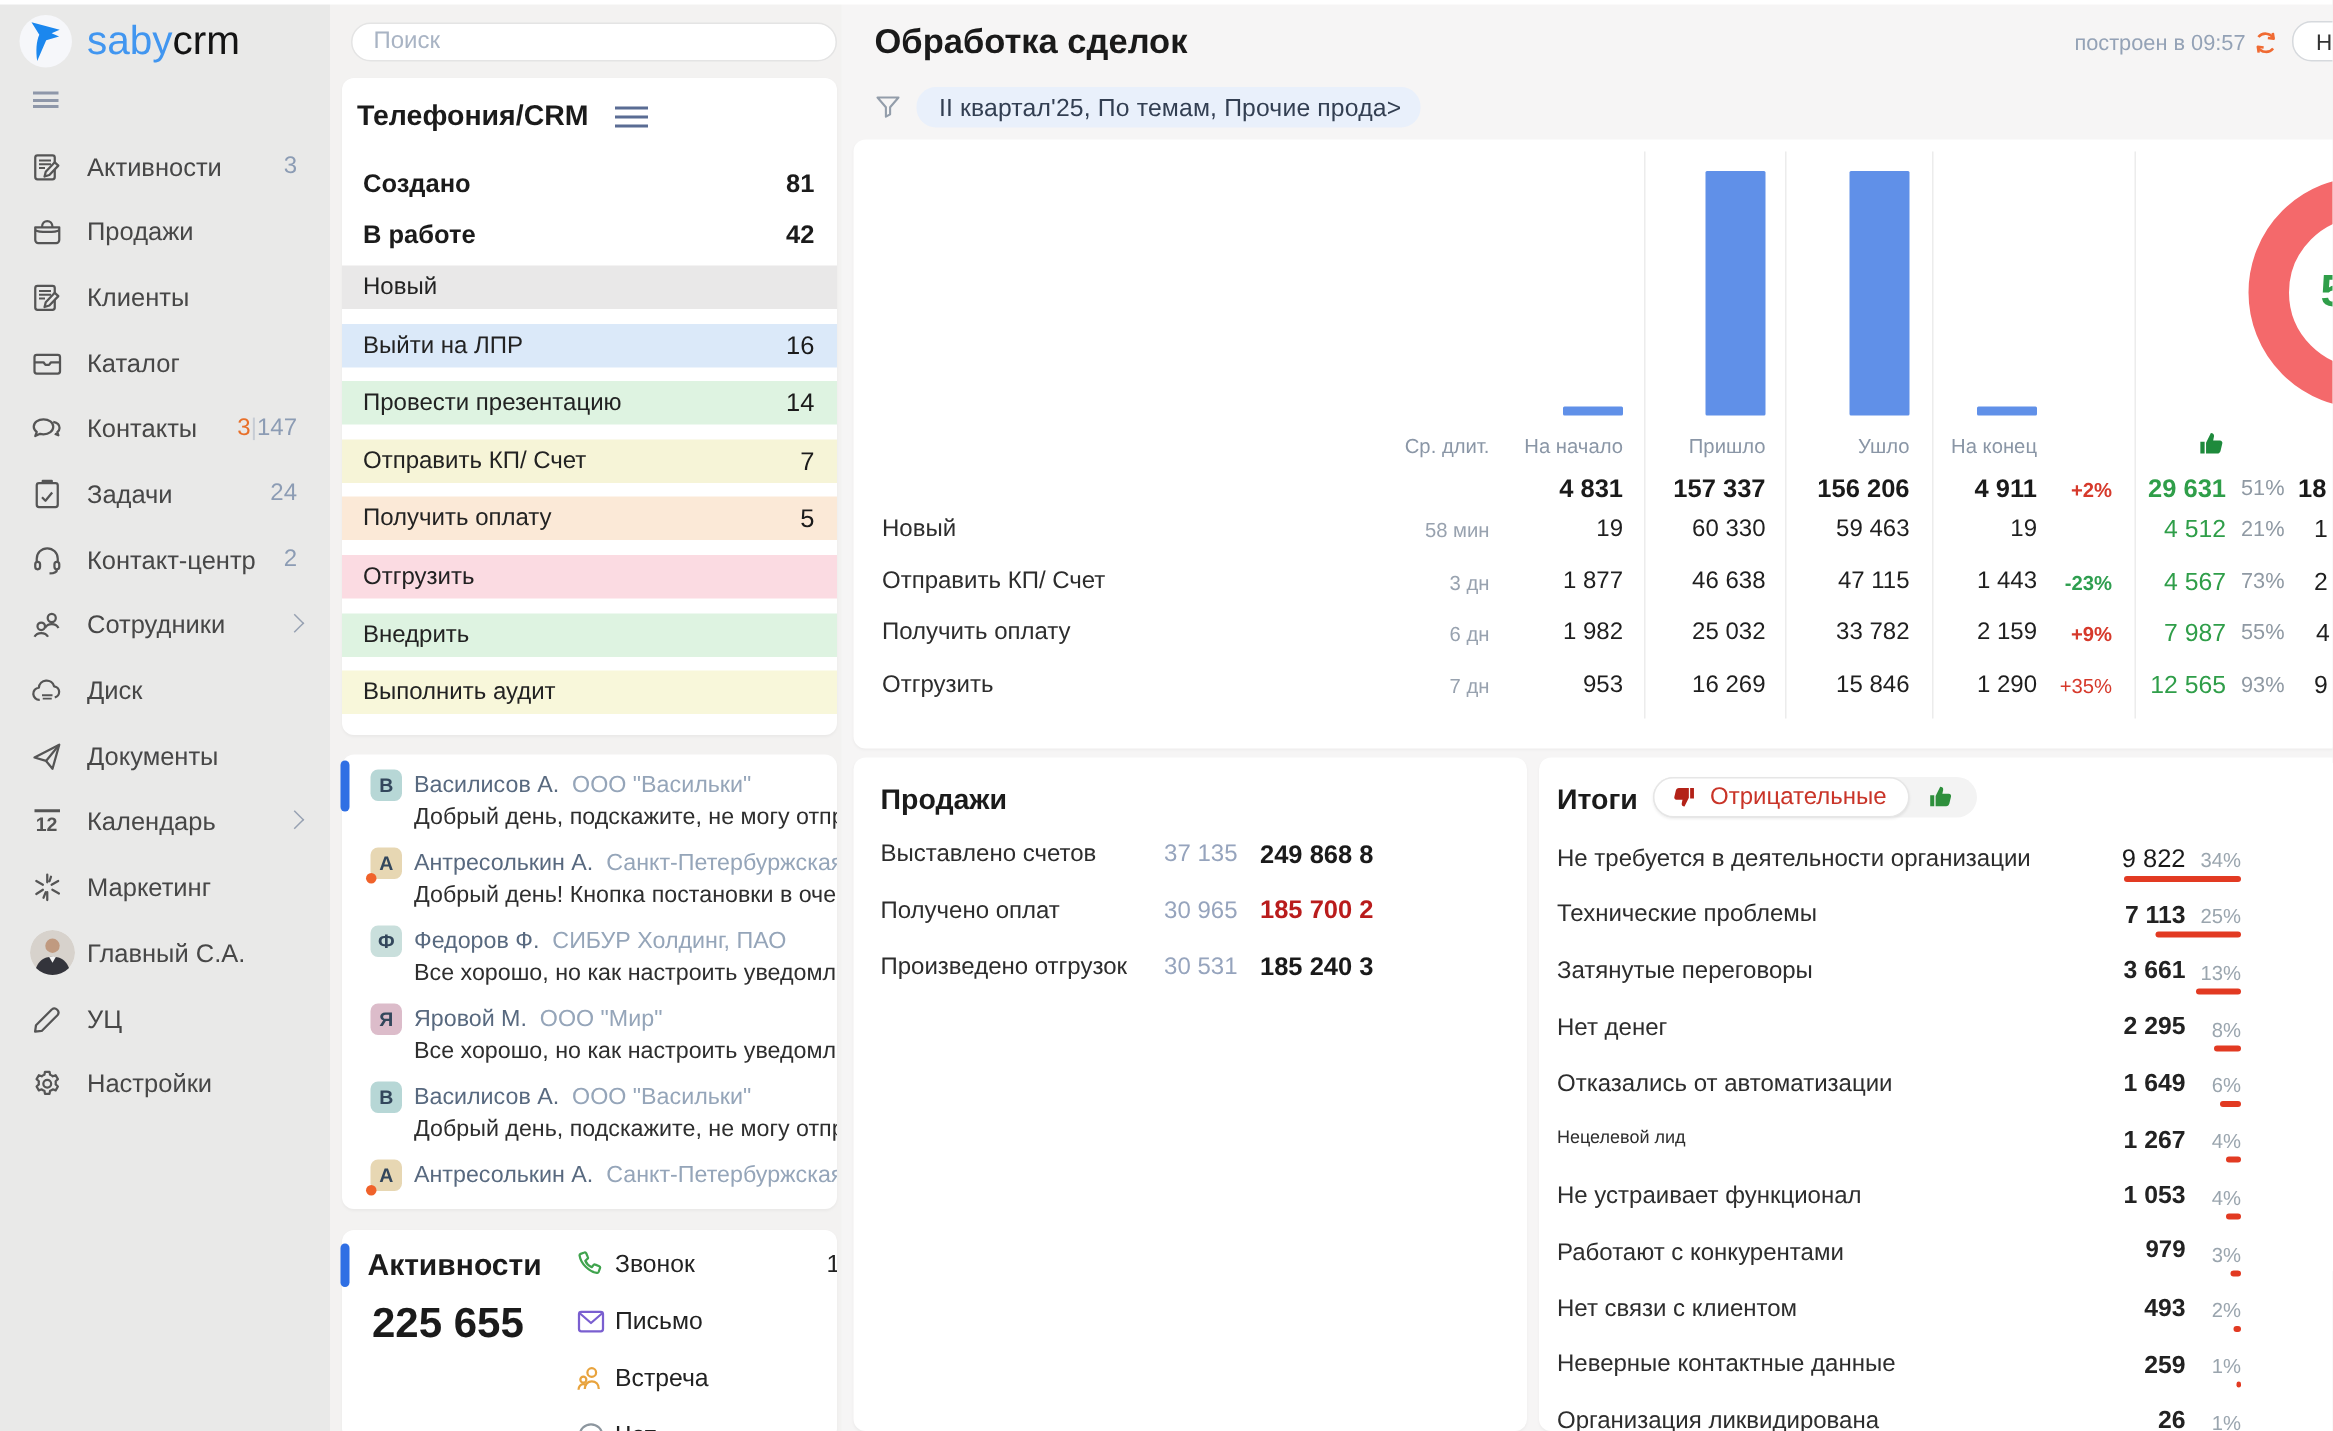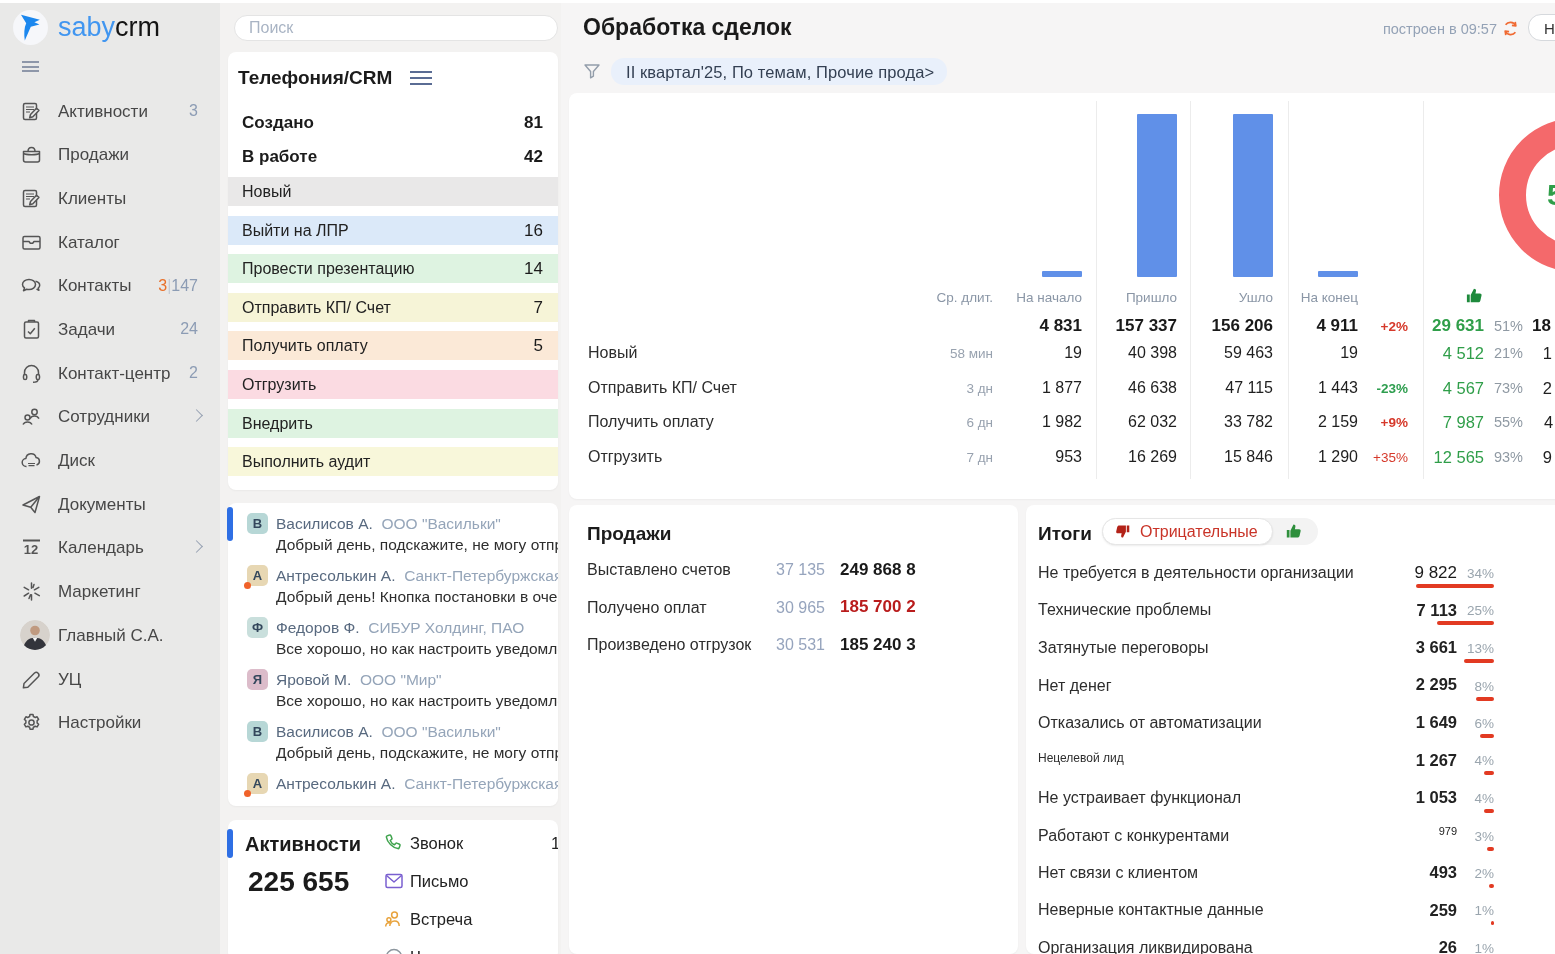--- a/index.html
+++ b/index.html
@@ -284,40 +284,40 @@
 <div class="a rr" style="right:402px;top:223px;font-size:17px;font-weight:bold;color:#1a1a1a;white-space:nowrap">157 337</div>
 <div class="a rr" style="right:306px;top:223px;font-size:17px;font-weight:bold;color:#1a1a1a;white-space:nowrap">156 206</div>
 <div class="a rr" style="right:221px;top:223px;font-size:17px;font-weight:bold;color:#1a1a1a;white-space:nowrap">4 911</div>
 <div class="a rr" style="right:171px;top:226px;font-size:13.5px;font-weight:bold;color:#d6392b">+2%</div>
 <div class="a rr" style="right:95px;top:223px;font-size:17px;font-weight:bold;color:#2f9e49;white-space:nowrap">29 631</div>
 <div class="a rr" style="right:56px;top:225px;font-size:14.5px;color:#8f99a3">51%</div>
 <div class="a rr" style="left:955px;width:60px;top:223px;font-size:17px;font-weight:bold;color:#1a1a1a;white-space:nowrap">18 423</div>
 <div class="a" style="left:19px;top:251px;font-size:16px;color:#2d2d2d;white-space:nowrap">Новый</div>
 <div class="a rr" style="right:586px;top:253px;font-size:13.5px;color:#98a2af;white-space:nowrap">58 мин</div>
 <div class="a rr" style="right:497px;top:251px;font-size:16px;color:#1f1f1f;white-space:nowrap">19</div>
-<div class="a rr" style="right:402px;top:251px;font-size:16px;color:#1f1f1f;white-space:nowrap">40 398</div>
+<div class="a rr" style="right:402px;top:251px;font-size:16px;color:#1f1f1f;white-space:nowrap">60 330</div>
 <div class="a rr" style="right:306px;top:251px;font-size:16px;color:#1f1f1f;white-space:nowrap">59 463</div>
 <div class="a rr" style="right:221px;top:251px;font-size:16px;color:#1f1f1f;white-space:nowrap">19</div>
 <div class="a rr" style="right:95px;top:251px;font-size:16.5px;color:#2f9e49;white-space:nowrap">4 512</div>
 <div class="a rr" style="right:56px;top:252px;font-size:14.5px;color:#8f99a3">21%</div>
 <div class="a rr" style="left:955px;width:60px;top:251px;font-size:16.5px;color:#1f1f1f;white-space:nowrap">1 049</div>
 <div class="a" style="left:19px;top:286px;font-size:16px;color:#2d2d2d;white-space:nowrap">Отправить КП/ Счет</div>
 <div class="a rr" style="right:586px;top:288px;font-size:13.5px;color:#98a2af;white-space:nowrap">3 дн</div>
 <div class="a rr" style="right:497px;top:286px;font-size:16px;color:#1f1f1f;white-space:nowrap">1 877</div>
 <div class="a rr" style="right:402px;top:286px;font-size:16px;color:#1f1f1f;white-space:nowrap">46 638</div>
 <div class="a rr" style="right:306px;top:286px;font-size:16px;color:#1f1f1f;white-space:nowrap">47 115</div>
 <div class="a rr" style="right:221px;top:286px;font-size:16px;color:#1f1f1f;white-space:nowrap">1 443</div>
 <div class="a rr" style="right:171px;top:288px;font-size:13.5px;font-weight:bold;color:#2e9e4f">-23%</div>
 <div class="a rr" style="right:95px;top:286px;font-size:16.5px;color:#2f9e49;white-space:nowrap">4 567</div>
 <div class="a rr" style="right:56px;top:287px;font-size:14.5px;color:#8f99a3">73%</div>
 <div class="a rr" style="left:955px;width:60px;top:286px;font-size:16.5px;color:#1f1f1f;white-space:nowrap">2 230</div>
 <div class="a" style="left:19px;top:320px;font-size:16px;color:#2d2d2d;white-space:nowrap">Получить оплату</div>
 <div class="a rr" style="right:586px;top:322px;font-size:13.5px;color:#98a2af;white-space:nowrap">6 дн</div>
 <div class="a rr" style="right:497px;top:320px;font-size:16px;color:#1f1f1f;white-space:nowrap">1 982</div>
-<div class="a rr" style="right:402px;top:320px;font-size:16px;color:#1f1f1f;white-space:nowrap">62 032</div>
+<div class="a rr" style="right:402px;top:320px;font-size:16px;color:#1f1f1f;white-space:nowrap">25 032</div>
 <div class="a rr" style="right:306px;top:320px;font-size:16px;color:#1f1f1f;white-space:nowrap">33 782</div>
 <div class="a rr" style="right:221px;top:320px;font-size:16px;color:#1f1f1f;white-space:nowrap">2 159</div>
 <div class="a rr" style="right:171px;top:322px;font-size:13.5px;font-weight:bold;color:#d6392b">+9%</div>
 <div class="a rr" style="right:95px;top:320px;font-size:16.5px;color:#2f9e49;white-space:nowrap">7 987</div>
 <div class="a rr" style="right:56px;top:321px;font-size:14.5px;color:#8f99a3">55%</div>
 <div class="a rr" style="left:955px;width:60px;top:320px;font-size:16.5px;color:#1f1f1f;white-space:nowrap">4 118</div>
 <div class="a" style="left:19px;top:355px;font-size:16px;color:#2d2d2d;white-space:nowrap">Отгрузить</div>
 <div class="a rr" style="right:586px;top:357px;font-size:13.5px;color:#98a2af;white-space:nowrap">7 дн</div>
 <div class="a rr" style="right:497px;top:355px;font-size:16px;color:#1f1f1f;white-space:nowrap">953</div>
 <div class="a rr" style="right:402px;top:355px;font-size:16px;color:#1f1f1f;white-space:nowrap">16 269</div>
@@ -379,21 +379,21 @@
 <div class="a" style="left:454px;top:229px;width:14px;height:4px;background:#e23a22;border-radius:2px"></div>
 <div class="a" style="left:12px;top:246px;font-size:12px;color:#2d2d2d;white-space:nowrap">Нецелевой лид</div>
 <div class="a rr" style="right:129px;top:246px;font-size:16.5px;font-weight:bold;color:#222;white-space:nowrap">1 267</div>
 <div class="a rr" style="right:92px;top:248px;font-size:13.5px;color:#9aa5ae">4%</div>
 <div class="a" style="left:458px;top:266px;width:10px;height:4px;background:#e23a22;border-radius:2px"></div>
 <div class="a" style="left:12px;top:284px;font-size:16px;color:#2d2d2d;white-space:nowrap">Не устраивает функционал</div>
 <div class="a rr" style="right:129px;top:283px;font-size:16.5px;font-weight:bold;color:#222;white-space:nowrap">1 053</div>
 <div class="a rr" style="right:92px;top:286px;font-size:13.5px;color:#9aa5ae">4%</div>
 <div class="a" style="left:458px;top:304px;width:10px;height:4px;background:#e23a22;border-radius:2px"></div>
 <div class="a" style="left:12px;top:322px;font-size:16px;color:#2d2d2d;white-space:nowrap">Работают с конкурентами</div>
-<div class="a rr" style="right:129px;top:320px;font-size:11px;font-weight:normal;color:#222;white-space:nowrap">979</div>
+<div class="a rr" style="right:129px;top:320px;font-size:16px;font-weight:bold;color:#222;white-space:nowrap">979</div>
 <div class="a rr" style="right:92px;top:324px;font-size:13.5px;color:#9aa5ae">3%</div>
 <div class="a" style="left:461px;top:342px;width:7px;height:4px;background:#e23a22;border-radius:2px"></div>
 <div class="a" style="left:12px;top:359px;font-size:16px;color:#2d2d2d;white-space:nowrap">Нет связи с клиентом</div>
 <div class="a rr" style="right:129px;top:358px;font-size:16.5px;font-weight:bold;color:#222;white-space:nowrap">493</div>
 <div class="a rr" style="right:92px;top:361px;font-size:13.5px;color:#9aa5ae">2%</div>
 <div class="a" style="left:463px;top:379px;width:5px;height:4px;background:#e23a22;border-radius:2px"></div>
 <div class="a" style="left:12px;top:396px;font-size:16px;color:#2d2d2d;white-space:nowrap">Неверные контактные данные</div>
 <div class="a rr" style="right:129px;top:396px;font-size:16.5px;font-weight:bold;color:#222;white-space:nowrap">259</div>
 <div class="a rr" style="right:92px;top:398px;font-size:13.5px;color:#9aa5ae">1%</div>
 <div class="a" style="left:465px;top:416px;width:3px;height:4px;background:#e23a22;border-radius:2px"></div>

